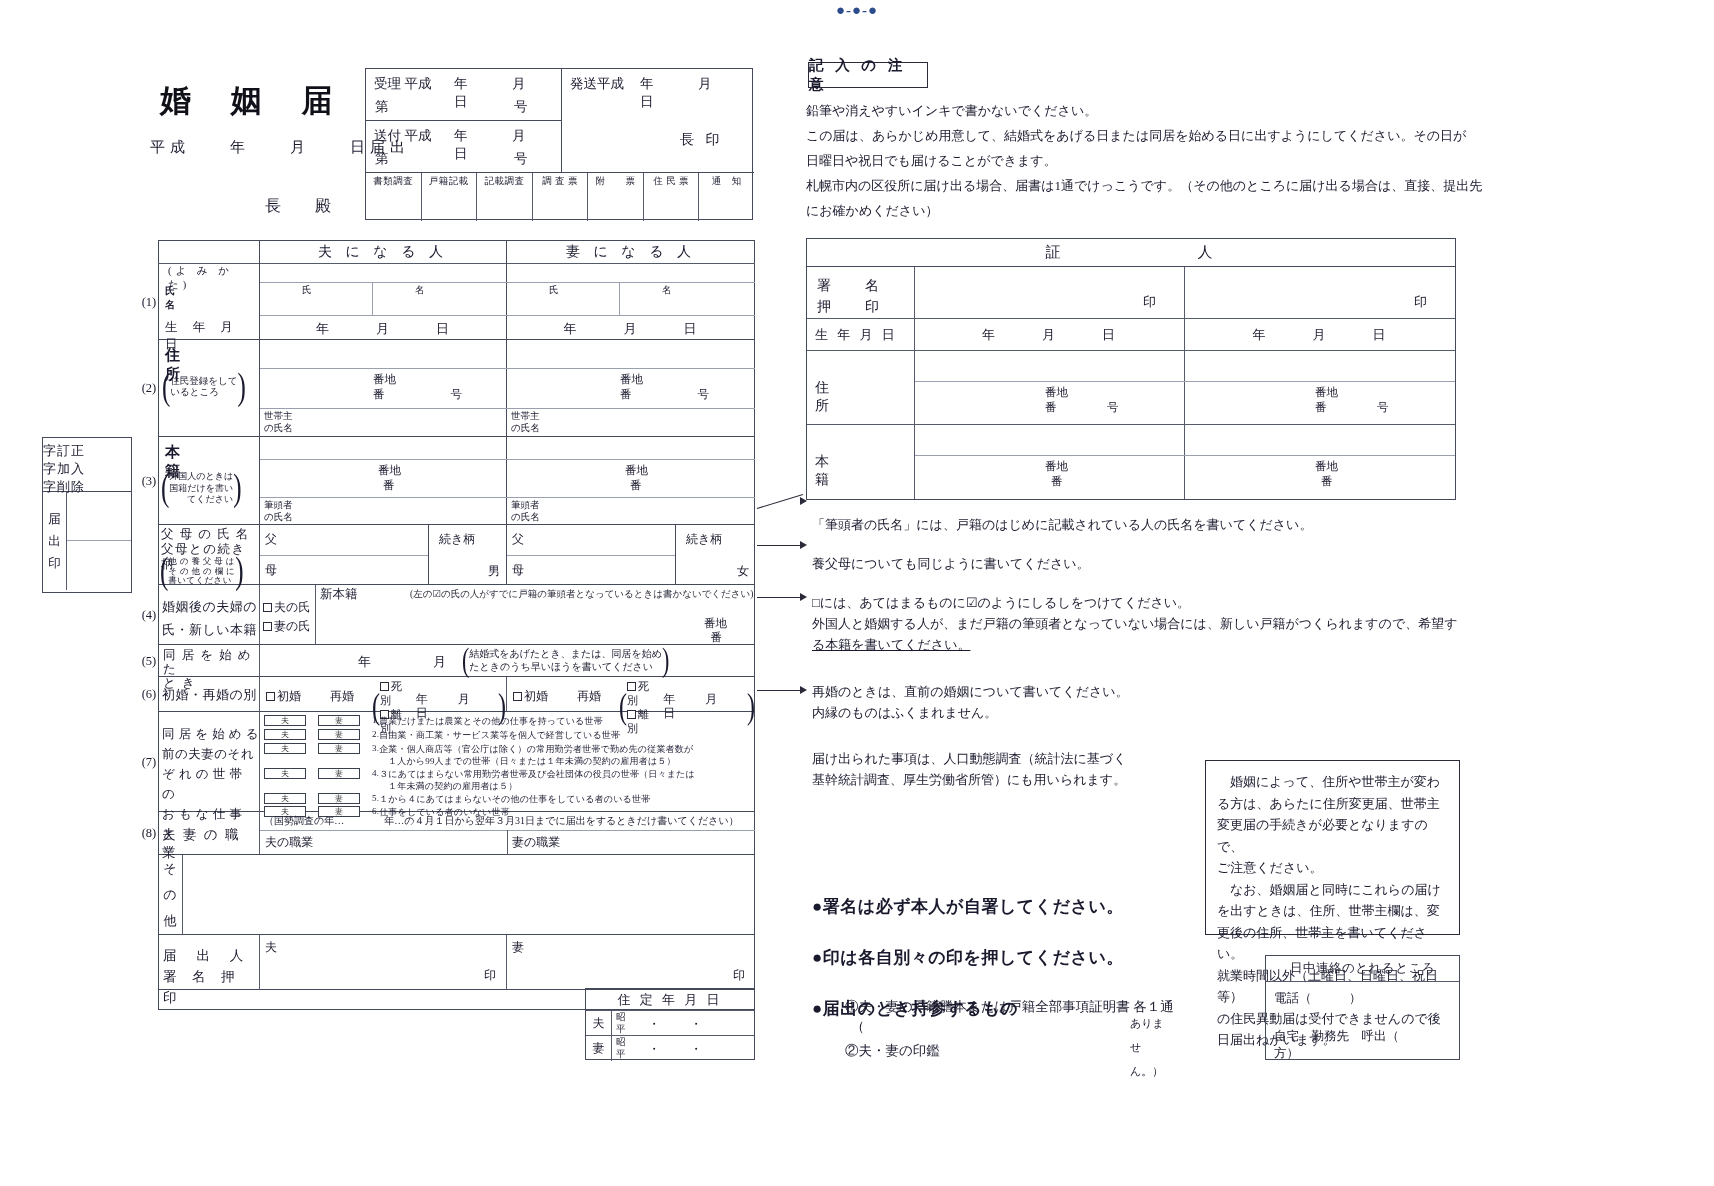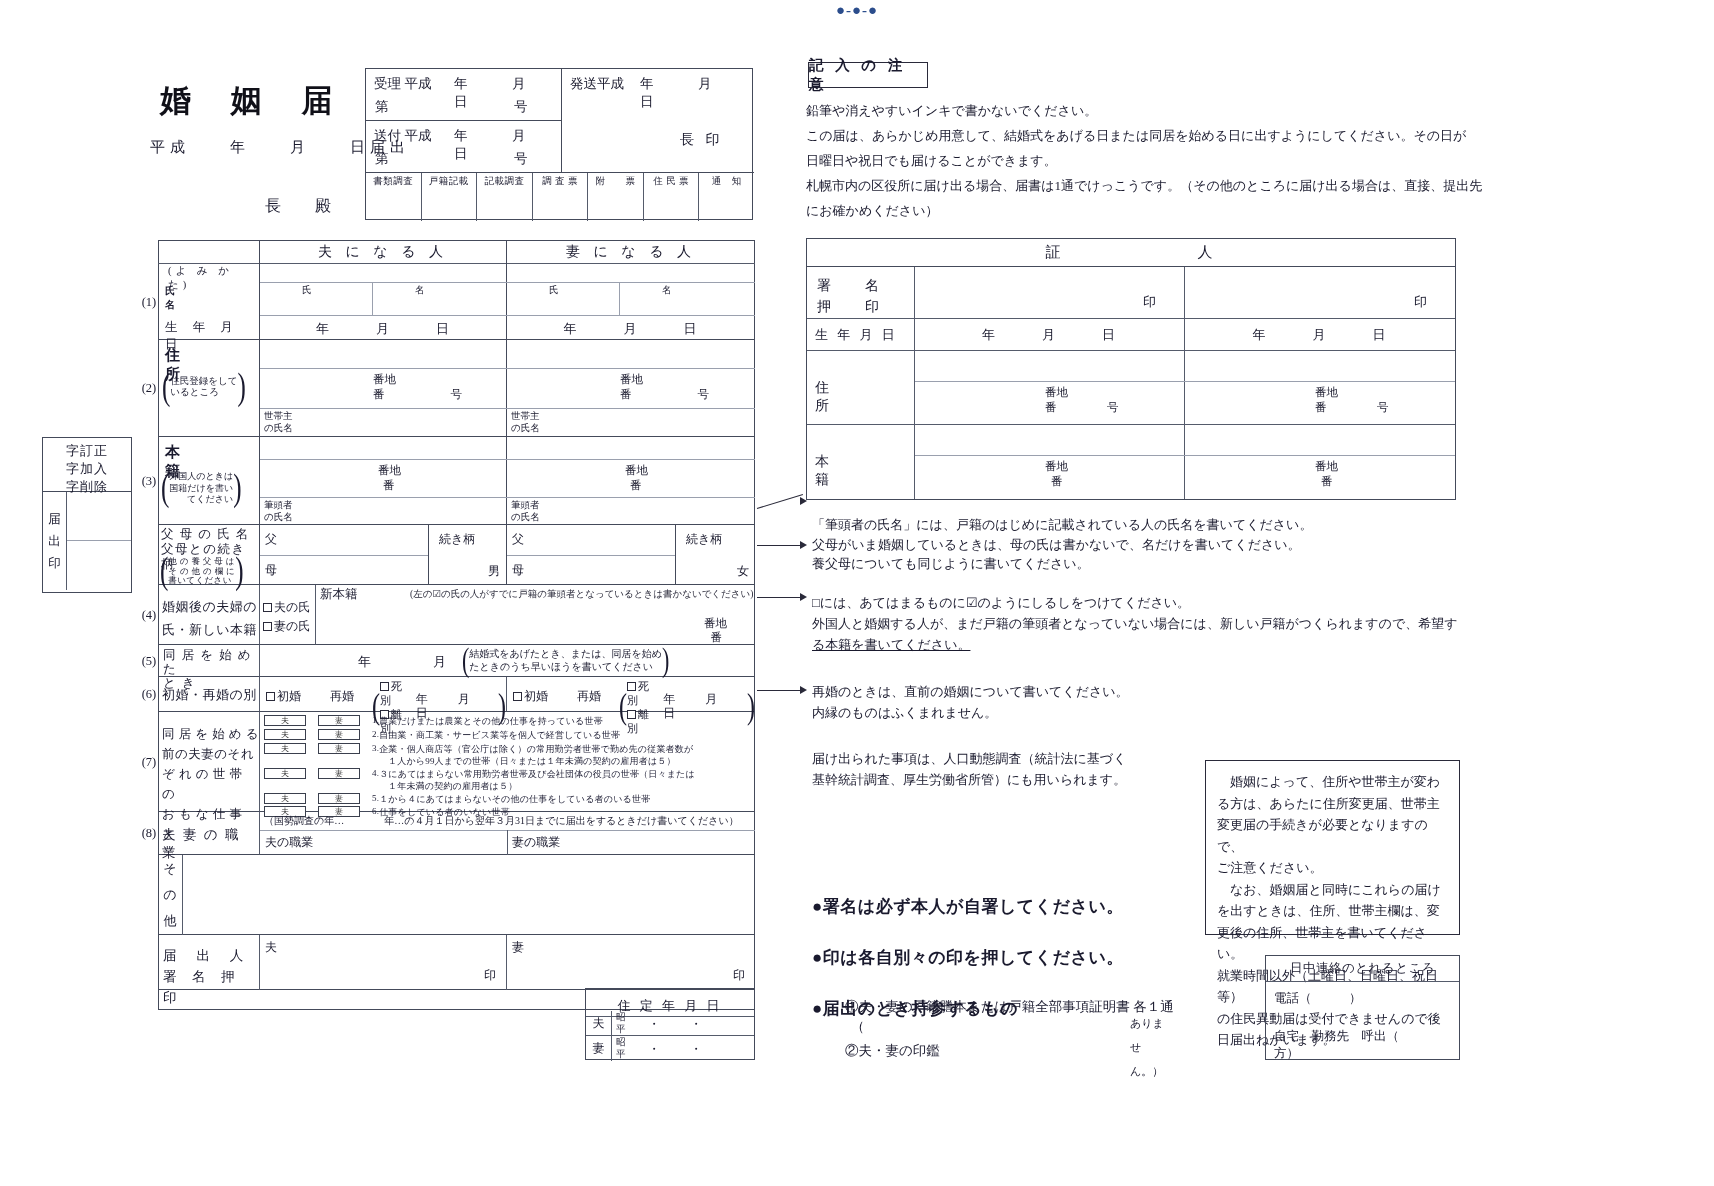--- a/index.html
+++ b/index.html
@@ -143,21 +143,21 @@
       <div style="flex:1;border-right:1.1px solid #555b6b;position:relative;">
         <div style="position:absolute;left:0;right:0;top:2px;text-align:center;font-size:9.5px;letter-spacing:0.5px;">住 民 票</div>
       </div>
       <div style="flex:1;position:relative;">
         <div style="position:absolute;left:0;right:0;top:2px;text-align:center;font-size:9.5px;letter-spacing:0.5px;">通　知</div>
       </div>
     </div>
   </div>
 
   <div id="correction-box" class="bx">
-    <div class="abs" style="left:0;top:0;width:88px;height:54px;border-bottom:1.6px solid #444a5a;padding-top:4px;text-align:center;">
+    <div class="abs" style="left:0;top:0;width:88px;height:54px;border-bottom:1.6px solid #444a5a;padding-top:4px;text-align:left;">
       <div style="font-size:13px;letter-spacing:1px;">字訂正</div>
       <div style="font-size:13px;letter-spacing:1px;">字加入</div>
       <div style="font-size:13px;letter-spacing:1px;">字削除</div>
     </div>
     <div class="abs" style="left:0;top:54px;width:24px;height:98px;border-right:1.1px solid #555b6b;
                  display:flex;align-items:center;justify-content:center;font-size:12.5px;line-height:22px;text-align:center;">
       <span style="white-space:pre-line">届
 出
 印</span>
     </div>
@@ -455,21 +455,21 @@
       </div>
       <div class="abs" style="left:349px;top:0;width:248px;height:55px;">
         <div class="abs" style="left:5px;top:4px;font-size:12px;">妻</div>
         <div class="abs" style="right:10px;bottom:6px;font-size:12px;">印</div>
       </div>
     </div>
 
   </div>
 
   <div id="jutei-box" class="bx">
-    <div class="abs c" style="left:0;top:6px;width:168px;height:22px;border-bottom:1.1px solid #555b6b;font-size:13px;letter-spacing:3px;text-align:right;">住 定 年 月 日</div>
+    <div class="abs c" style="left:0;top:0;width:168px;height:22px;border-bottom:1.1px solid #555b6b;font-size:13px;letter-spacing:3px;text-align:right;">住 定 年 月 日</div>
     <div class="abs" style="left:0;top:22px;width:168px;height:25px;border-bottom:1.1px solid #555b6b;">
       <div class="abs" style="left:0;top:0;width:26px;height:25px;border-right:1.1px solid #555b6b;display:flex;align-items:center;justify-content:center;font-size:12px;">夫</div>
       <div class="abs" style="left:30px;top:0px;font-size:9.5px;line-height:12px;">
         <div>昭</div>
           <div>平</div>
       </div>
       <div class="abs" style="left:62px;top:5px;font-size:12px;letter-spacing:2px;">・　　・</div>
     </div>
     <div class="abs" style="left:0;top:47px;width:168px;height:25px;">
       <div class="abs" style="left:0;top:0;width:26px;height:25px;border-right:1.1px solid #555b6b;display:flex;align-items:center;justify-content:center;font-size:12px;">妻</div>
@@ -547,21 +547,20 @@
       </div>
     </div>
   </div>
 
   <div class="arrow-line" style="left:757px;top:508px;width:48px;transform:rotate(-17deg);transform-origin:left center;"></div>
   <div class="arrow-head" style="left:800px;top:497px;"></div>
   <div class="ann" style="left:812px;top:514px;">「筆頭者の氏名」には、戸籍のはじめに記載されている人の氏名を書いてください。</div>
 
   <div class="arrow-line" style="left:757px;top:545px;width:48px;"></div>
   <div class="arrow-head" style="left:800px;top:541px;"></div>
-  <div class="ann" style="left:812px;top:534px;">父母がいま婚姻しているときは、母の氏は書かないで、名だけを書いてください。</div>
   <div class="ann" style="left:812px;top:553px;">養父母についても同じように書いてください。</div>
 
   <div class="arrow-line" style="left:757px;top:597px;width:48px;"></div>
   <div class="arrow-head" style="left:800px;top:593px;"></div>
   <div class="ann" style="left:812px;top:592px;">□には、あてはまるものに☑のようにしるしをつけてください。</div>
   <div class="ann" style="left:812px;top:613px;">外国人と婚姻する人が、まだ戸籍の筆頭者となっていない場合には、新しい戸籍がつくられますので、希望す</div>
   <div class="ann" style="left:812px;top:634px;text-decoration:underline;">る本籍を書いてください。</div>
 
   <div class="arrow-line" style="left:757px;top:690px;width:48px;"></div>
   <div class="arrow-head" style="left:800px;top:686px;"></div>

